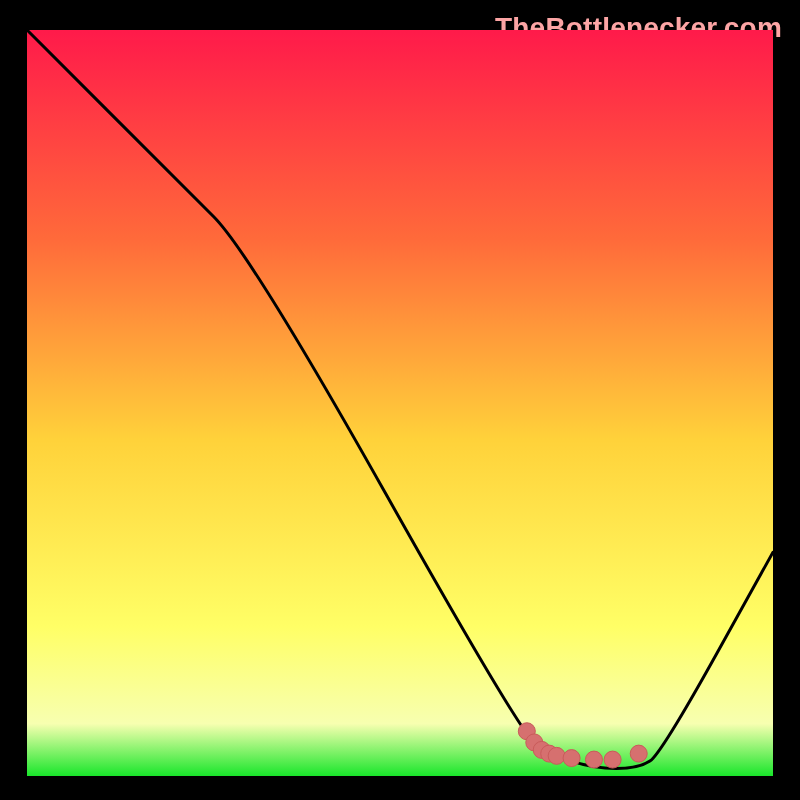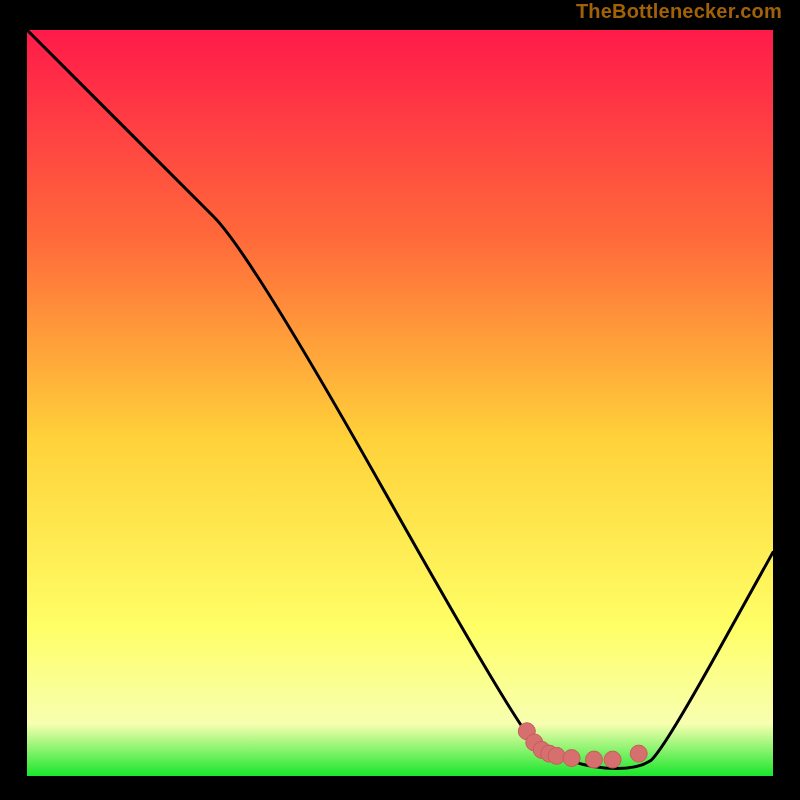--- a/index.html
+++ b/index.html
@@ -11,24 +11,24 @@
     overflow: hidden;
     font-family: Arial, Helvetica, sans-serif;
   }
   .stage {
     position: relative;
     width: 800px;
     height: 800px;
   }
   .attribution {
     position: absolute;
-    top: 0;
+    top: 12px;
     right: 18px;
-    color: #a16207;
-    font-size: 20px;
+    color: #fca5a5;
+    font-size: 28px;
     font-weight: 600;
     letter-spacing: 0.2px;
   }
   .plot-frame {
     position: absolute;
     left: 27px;
     top: 30px;
     width: 746px;
     height: 746px;
     background: #000; 

